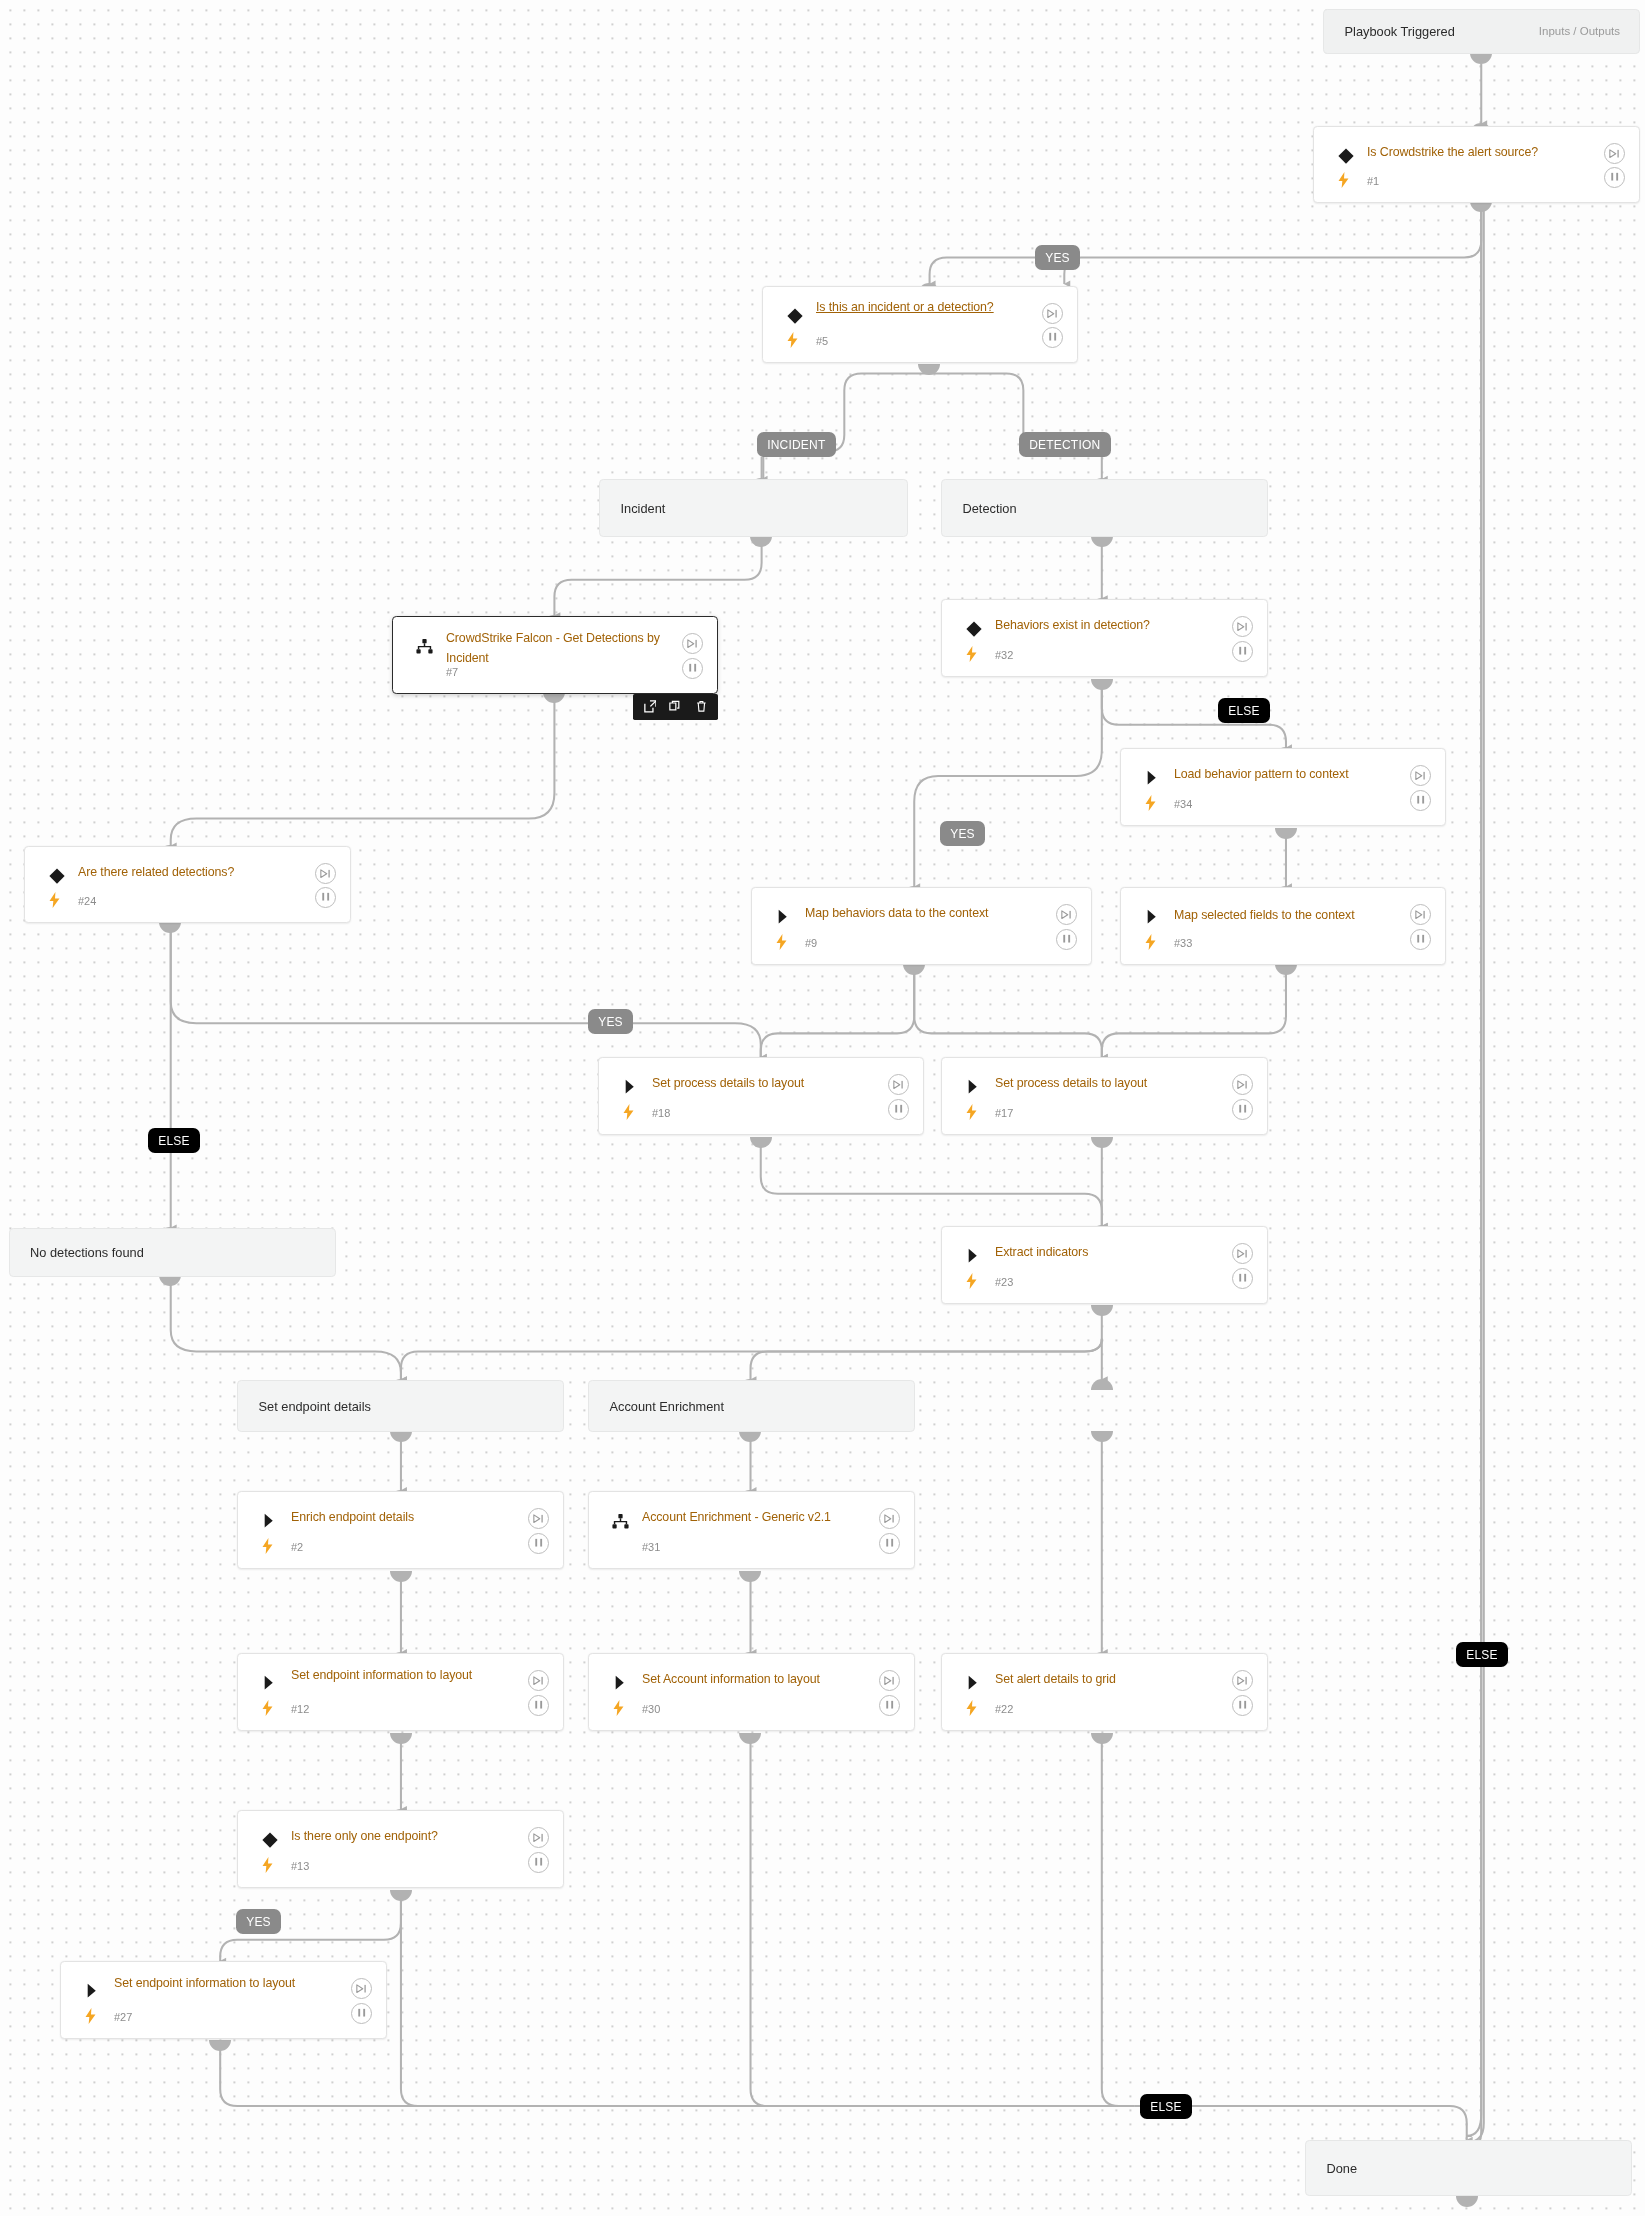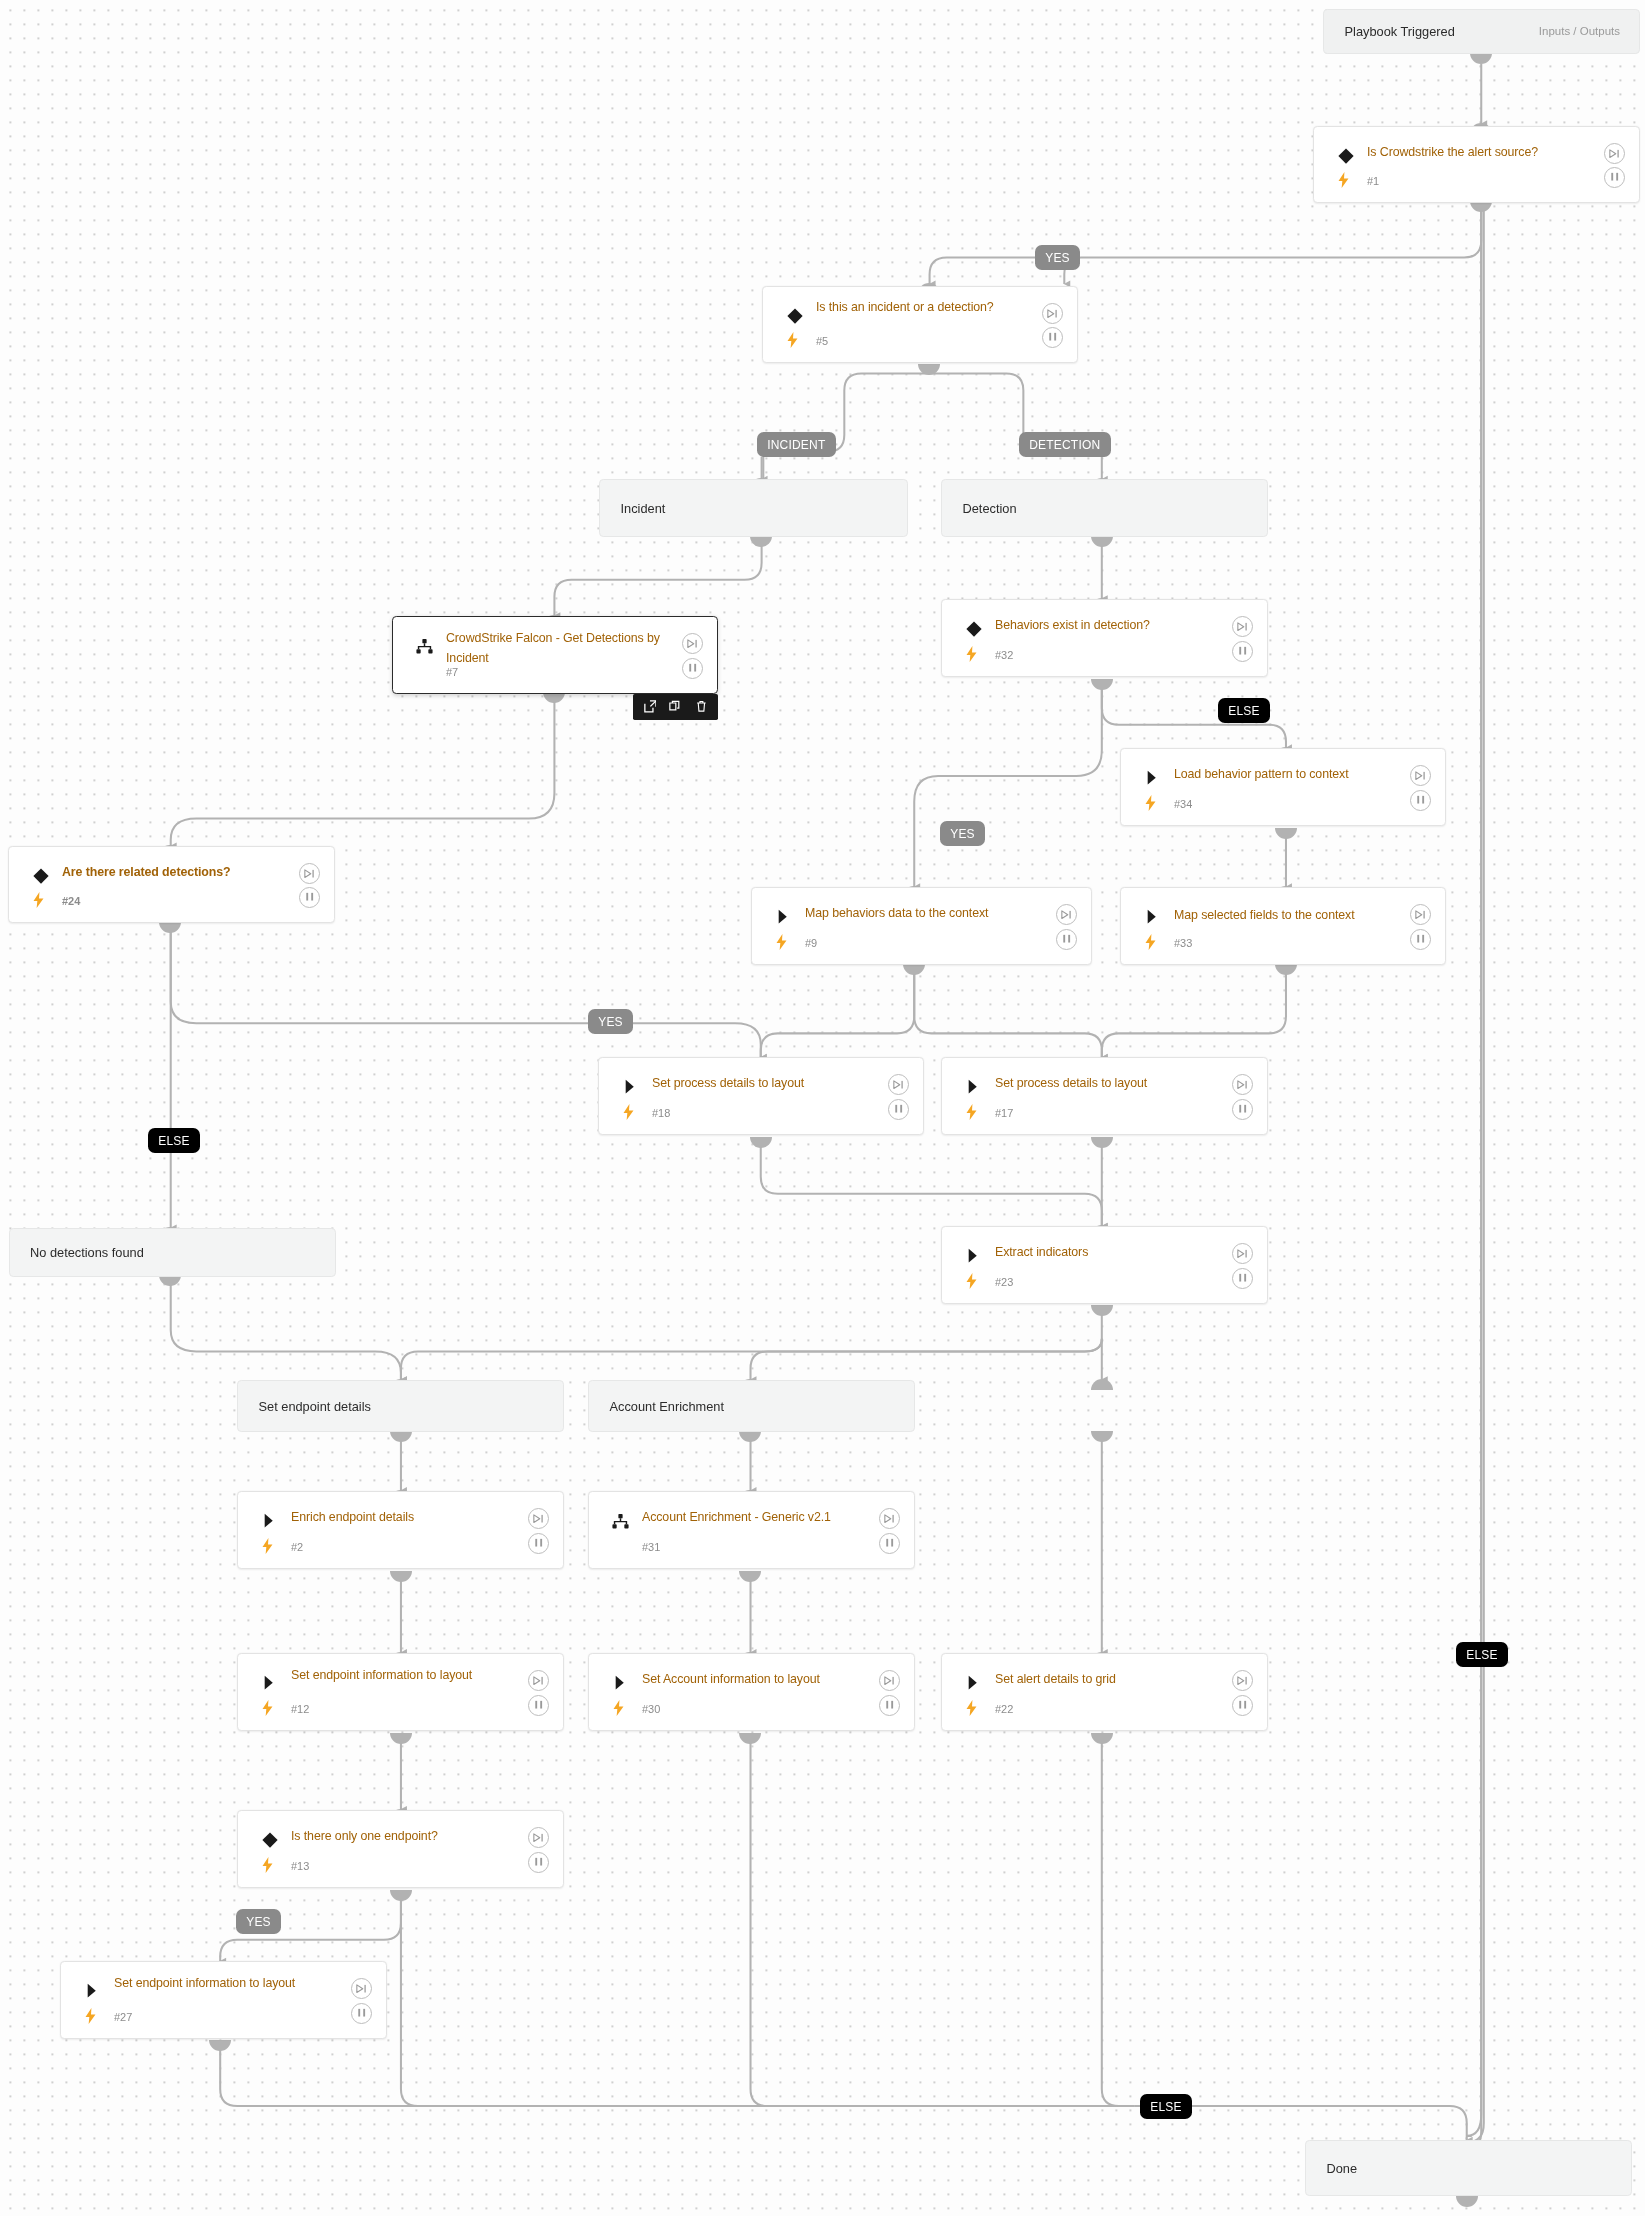--- a/index.html
+++ b/index.html
@@ -322,21 +322,21 @@
         </svg>
     </span>
   </div>
 
   <div class="node" style="left:762px;top:286px;width:316px;height:77px;">
     <span class="node-icon">
       <svg width="18" height="18" viewBox="0 0 21 21">
           <rect x="10.5" y="1.7" width="12.6" height="12.6" transform="rotate(45 10.5 1.7)" fill="#1a1a1a"></rect>
         </svg>
     </span>
-    <div class="node-title" style="top:10.2px;">Is this an incident or a detection?</div>
+    <div class="node-title" style="top:10.2px;text-decoration:underline;">Is this an incident or a detection?</div>
     <span class="node-bolt">
       <svg width="11" height="16" viewBox="0 0 13 19">
           <path d="M7.6 0 L0.6 10.6 H5.1 L4.3 19 L12.4 7.6 H7.1 Z" fill="#f5a623"></path>
         </svg>
     </span>
     <span class="node-id">#5</span>
     <span class="btn-circle btn-run">
       <svg width="11" height="9.4" viewBox="0 0 13 11">
           <path d="M1 1 L8 5.5 L1 10 Z" fill="none" stroke="#9a9a9a" stroke-width="1.3" stroke-linejoin="round"></path>
           <rect x="10" y="1" width="1.5" height="9" fill="#9a9a9a"></rect>
@@ -451,21 +451,21 @@
         </svg>
     </span>
     <span class="btn-circle btn-pause">
       <svg width="9.4" height="9.4" viewBox="0 0 11 11">
           <rect x="1.5" y="1" width="2.2" height="9" fill="#9a9a9a"></rect>
           <rect x="7.3" y="1" width="2.2" height="9" fill="#9a9a9a"></rect>
         </svg>
     </span>
   </div>
 
-  <div class="node" style="left:8px;top:846px;width:327px;height:77px;font-weight:bold;">
+  <div class="node" style="left:24px;top:846px;width:327px;height:77px;">
     <span class="node-icon">
       <svg width="18" height="18" viewBox="0 0 21 21">
           <rect x="10.5" y="1.7" width="12.6" height="12.6" transform="rotate(45 10.5 1.7)" fill="#1a1a1a"></rect>
         </svg>
     </span>
     <div class="node-title">Are there related detections?</div>
     <span class="node-bolt">
       <svg width="11" height="16" viewBox="0 0 13 19">
           <path d="M7.6 0 L0.6 10.6 H5.1 L4.3 19 L12.4 7.6 H7.1 Z" fill="#f5a623"></path>
         </svg>

